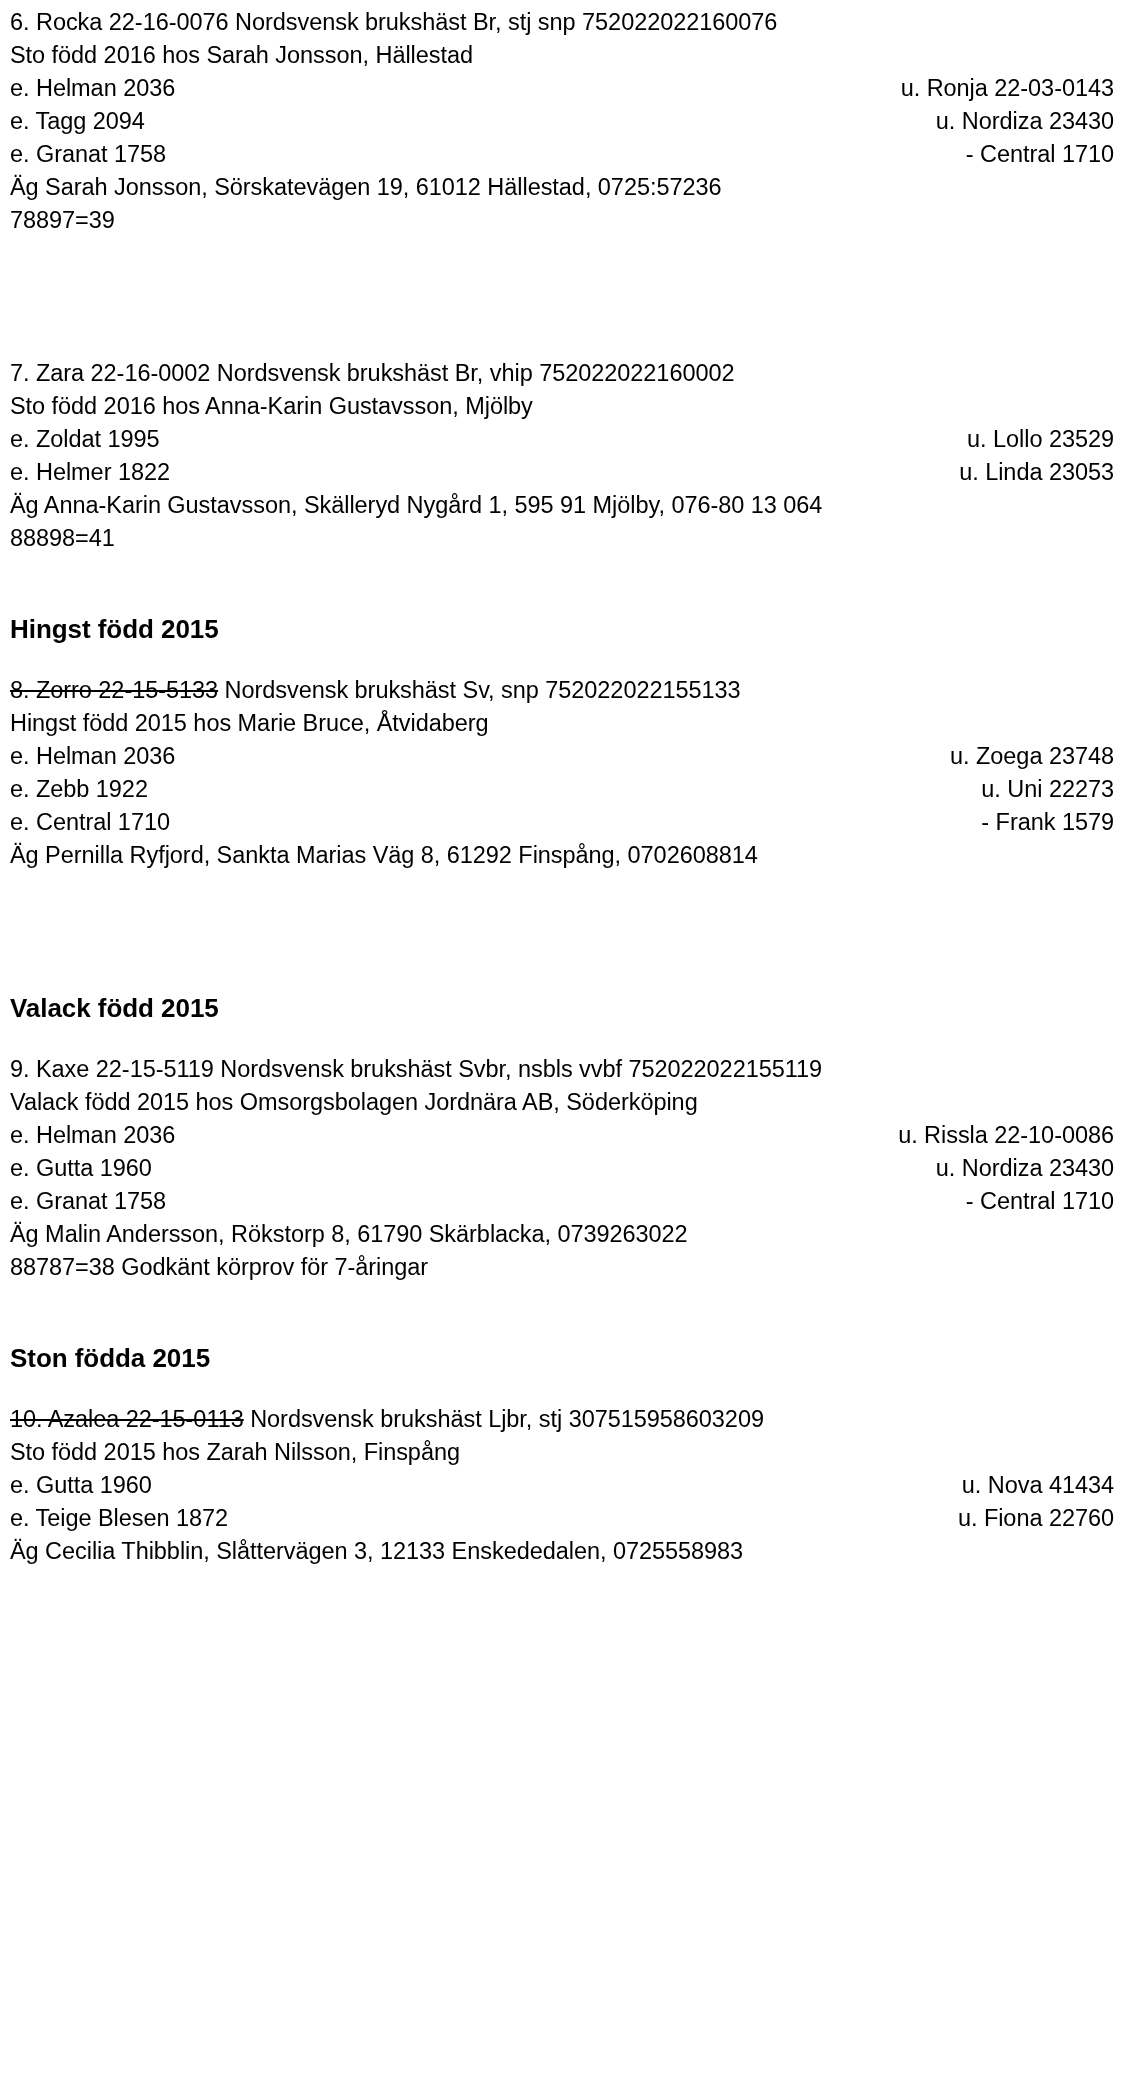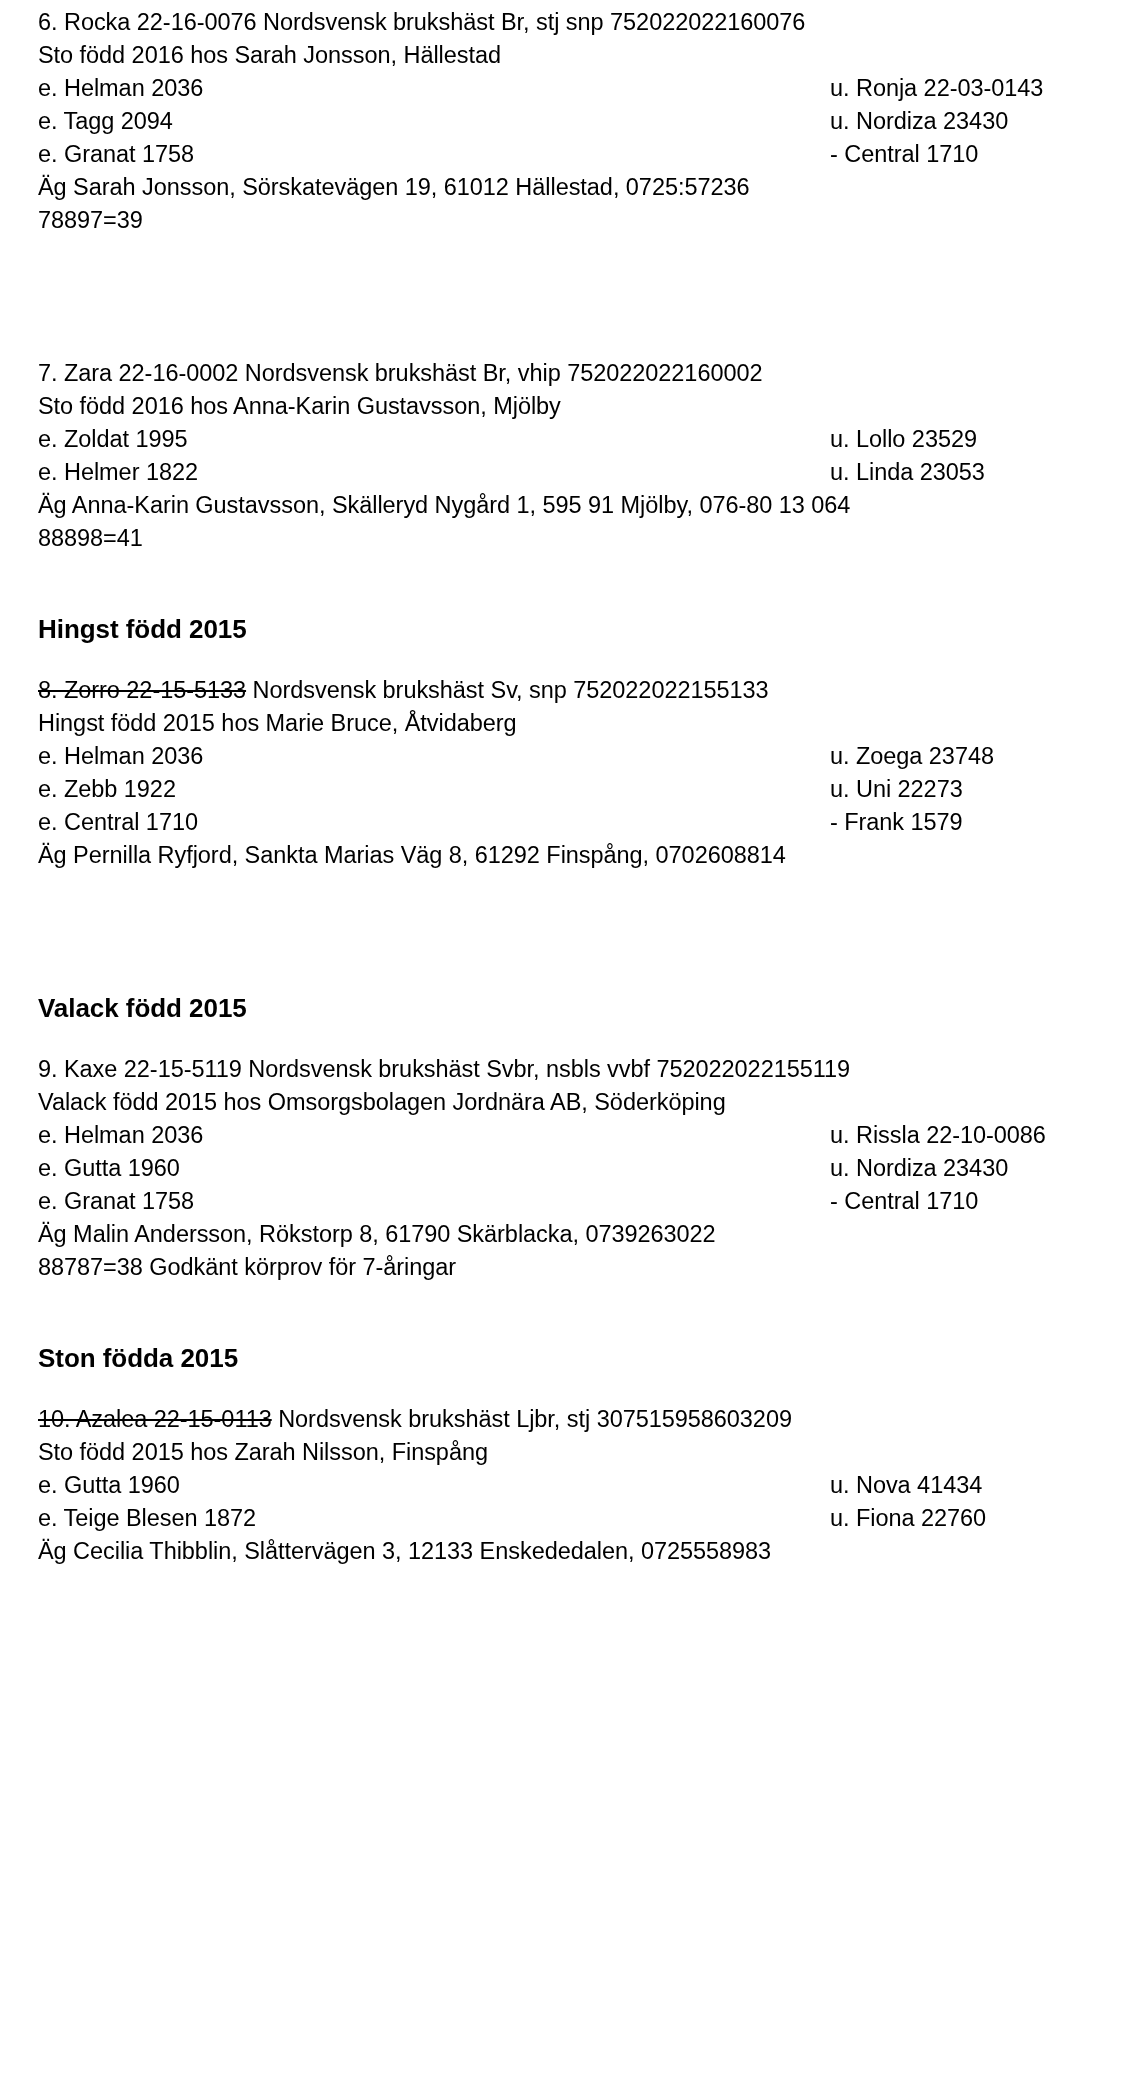--- a/index.html
+++ b/index.html
@@ -13,48 +13,48 @@
     color: #000000;
     -webkit-font-smoothing: antialiased;
   }
   .page {
     position: relative;
     width: 1140px;
     min-height: 2086px;
     margin: 0 auto;
     background: #ffffff;
     box-sizing: border-box;
-    padding: 6px 26px 0 38px;
+    padding: 6px 26px 0 10px;
     overflow: hidden;
   }
   .doc-line {
     font-size: 23.5px;
     line-height: 33px;
     white-space: pre;
     letter-spacing: -0.05px;
   }
   .doc-line.heading {
     font-weight: bold;
     font-size: 26px;
   }
   
   .ped-row {
     display: flex;
     font-size: 23.5px;
     line-height: 33px;
     white-space: pre;
     letter-spacing: -0.05px;
-    gap: 8px;
   }
   .ped-left {
     width: 784px;
     flex: 0 0 784px;
   }
   .ped-right {
     flex: 1 1 auto;
+    text-align: right;
   }
   .struck {
     text-decoration: line-through;
     text-decoration-thickness: 2px;
     text-decoration-color: #000;
   }
   .gap-md { height: 28px; }
   .gap-lg { height: 58px; }
   .gap-xxl { height: 120px; }
   .entry { margin: 0; }

